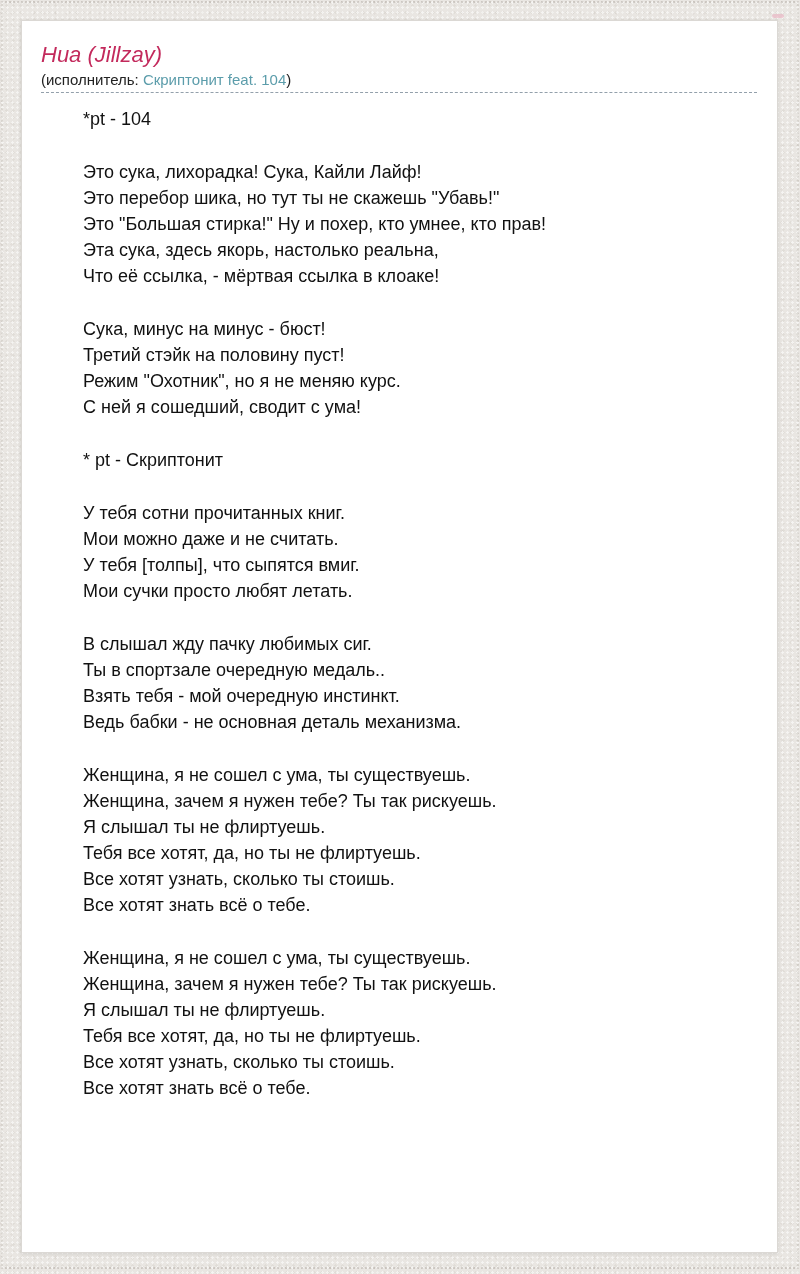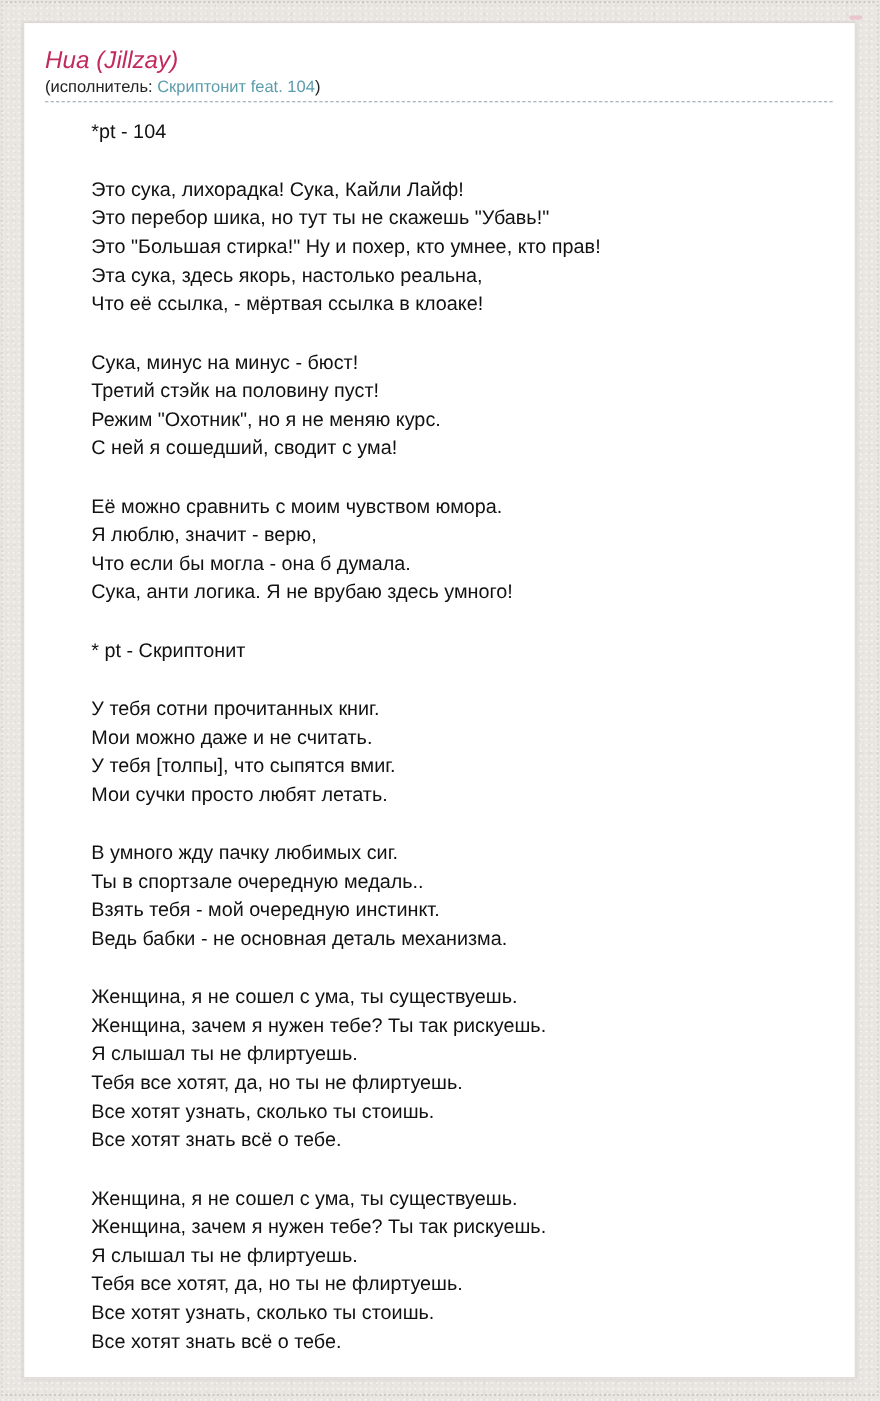--- a/index.html
+++ b/index.html
@@ -105,36 +105,30 @@
         <div class="line">Эта сука, здесь якорь, настолько реальна,</div>
         <div class="line">Что её ссылка, - мёртвая ссылка в клоаке!</div>
       </div>
       <div class="stanza">
         <div class="line">Сука, минус на минус - бюст!</div>
         <div class="line">Третий стэйк на половину пуст!</div>
         <div class="line">Режим "Охотник", но я не меняю курс.</div>
         <div class="line">С ней я сошедший, сводит с ума!</div>
       </div>
       <div class="stanza">
-        <div class="line">Её можно сравнить с моим чувством юмора.</div>
-        <div class="line">Я люблю, значит - верю,</div>
-        <div class="line">Что если бы могла - она б думала.</div>
-        <div class="line">Сука, анти логика. Я не врубаю здесь умного!</div>
-      </div>
-      <div class="stanza">
         <div class="line">* pt - Скриптонит</div>
       </div>
       <div class="stanza">
         <div class="line">У тебя сотни прочитанных книг.</div>
         <div class="line">Мои можно даже и не считать.</div>
         <div class="line">У тебя [толпы], что сыпятся вмиг.</div>
         <div class="line">Мои сучки просто любят летать.</div>
       </div>
       <div class="stanza">
-        <div class="line">В умного жду пачку любимых сиг.</div>
+        <div class="line">В слышал жду пачку любимых сиг.</div>
         <div class="line">Ты в спортзале очередную медаль..</div>
         <div class="line">Взять тебя - мой очередную инстинкт.</div>
         <div class="line">Ведь бабки - не основная деталь механизма.</div>
       </div>
       <div class="stanza">
         <div class="line">Женщина, я не сошел с ума, ты существуешь.</div>
         <div class="line">Женщина, зачем я нужен тебе? Ты так рискуешь.</div>
         <div class="line">Я слышал ты не флиртуешь.</div>
         <div class="line">Тебя все хотят, да, но ты не флиртуешь.</div>
         <div class="line">Все хотят узнать, сколько ты стоишь.</div>

